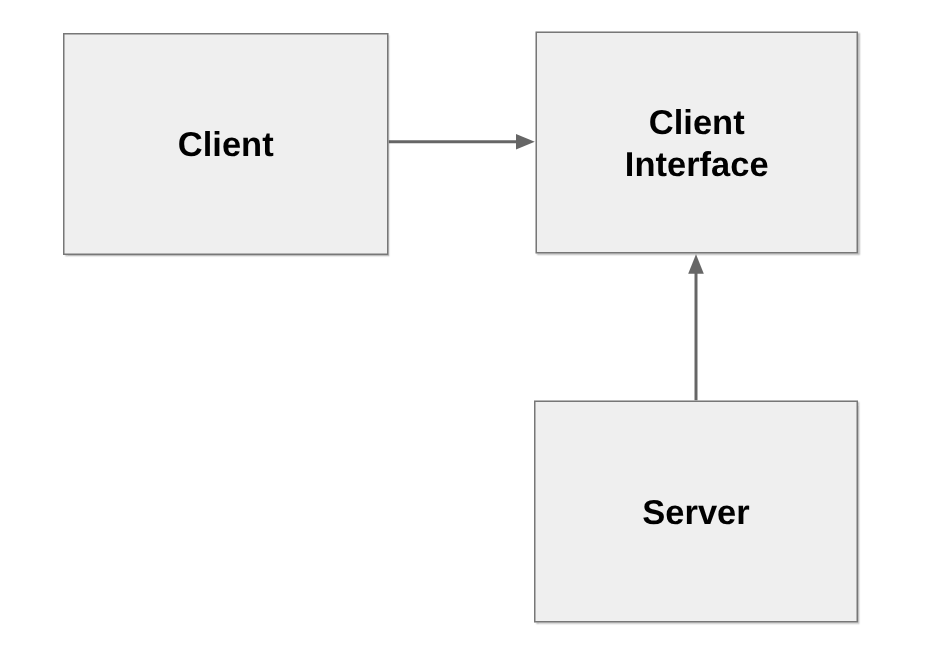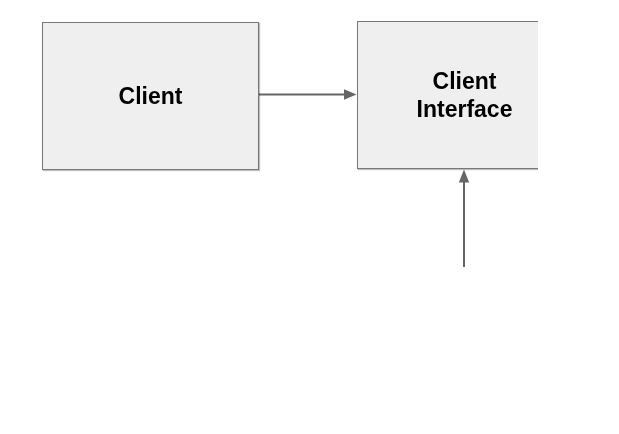--- a/index.html
+++ b/index.html
@@ -7,20 +7,21 @@
     padding: 0;
     background: #ffffff;
     font-family: "Liberation Sans", sans-serif;
   }
   .canvas {
     position: relative;
     width: 538px;
     height: 434px;
     background: var(--background, #ffffff);
     overflow: hidden;
+    padding-left: 42px;
   }
   .arrows {
     position: absolute;
     left: 0;
     top: 0;
     pointer-events: none;
   }
   .arrows line {
     stroke: var(--arrow, #666666);
     stroke-width: 2;
@@ -69,14 +70,17 @@
 
   <div class="node node-client">
     <span class="node-label">Client</span>
   </div>
 
   <div class="node node-client-interface">
     <span class="node-label">Client
 Interface</span>
   </div>
 
+  <div class="node node-server">
+    <span class="node-label">Server</span>
+  </div>
 
 </div>
 
 </body></html>

